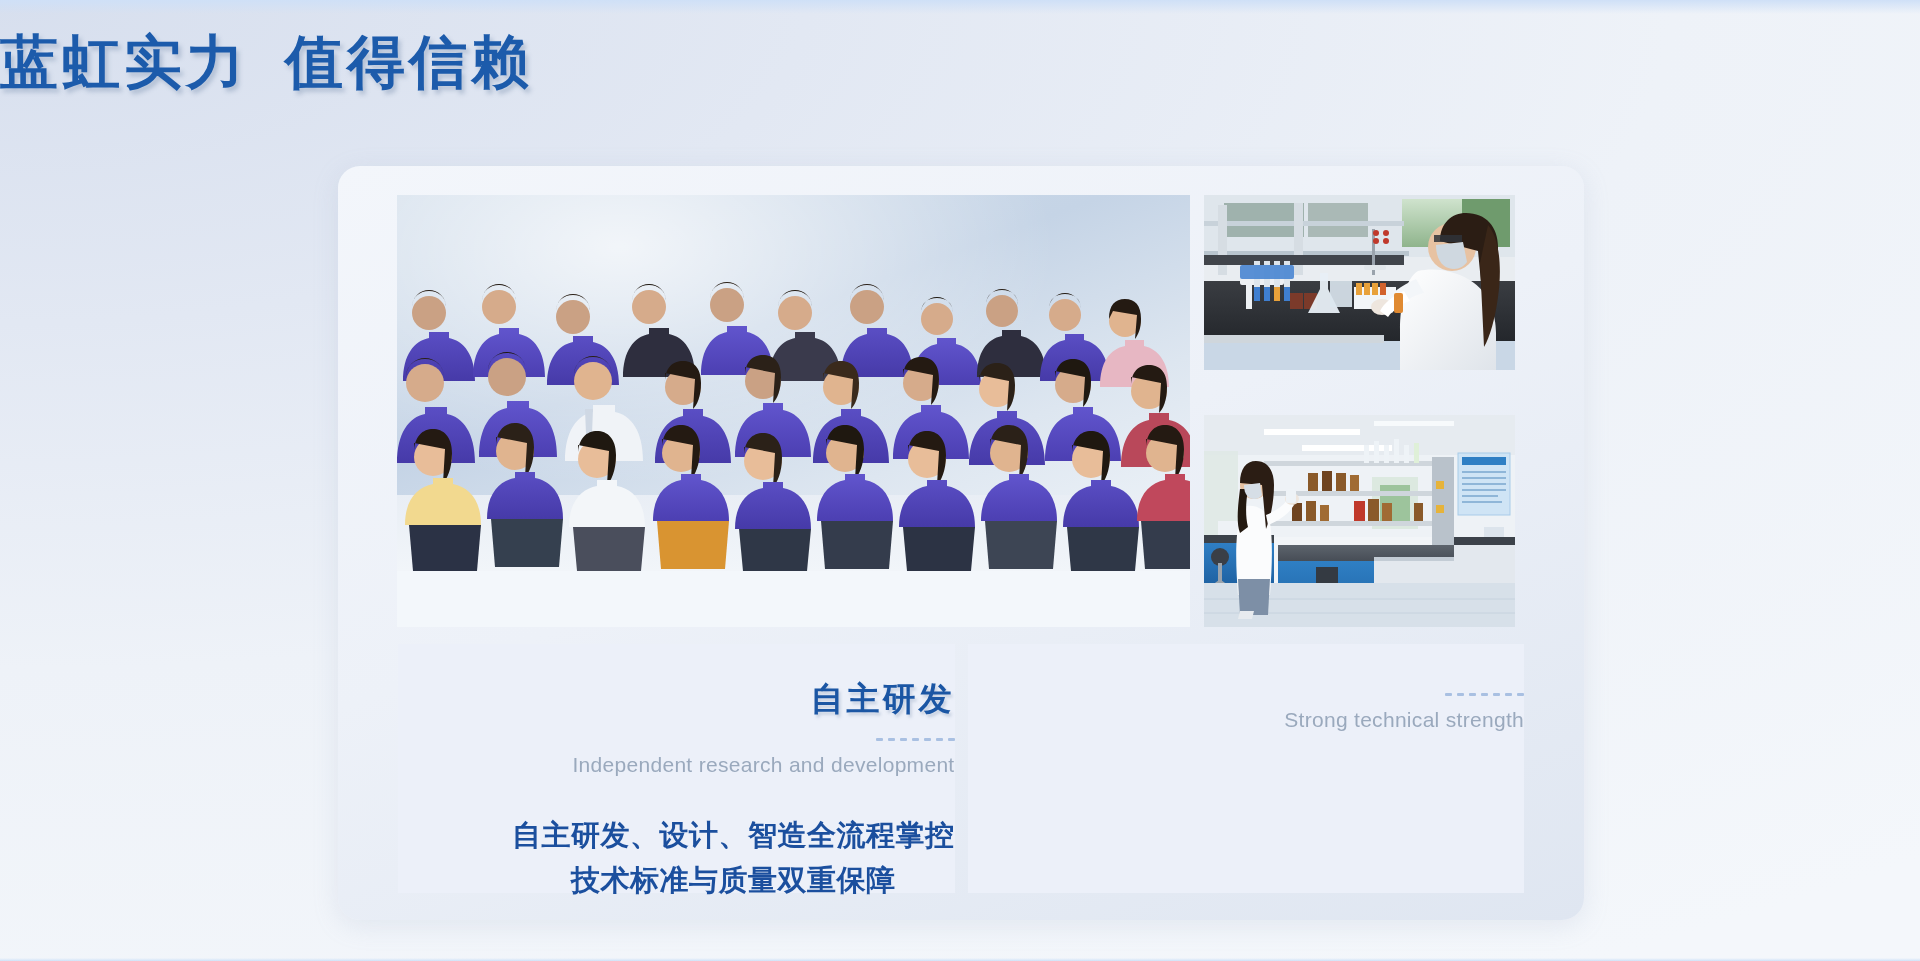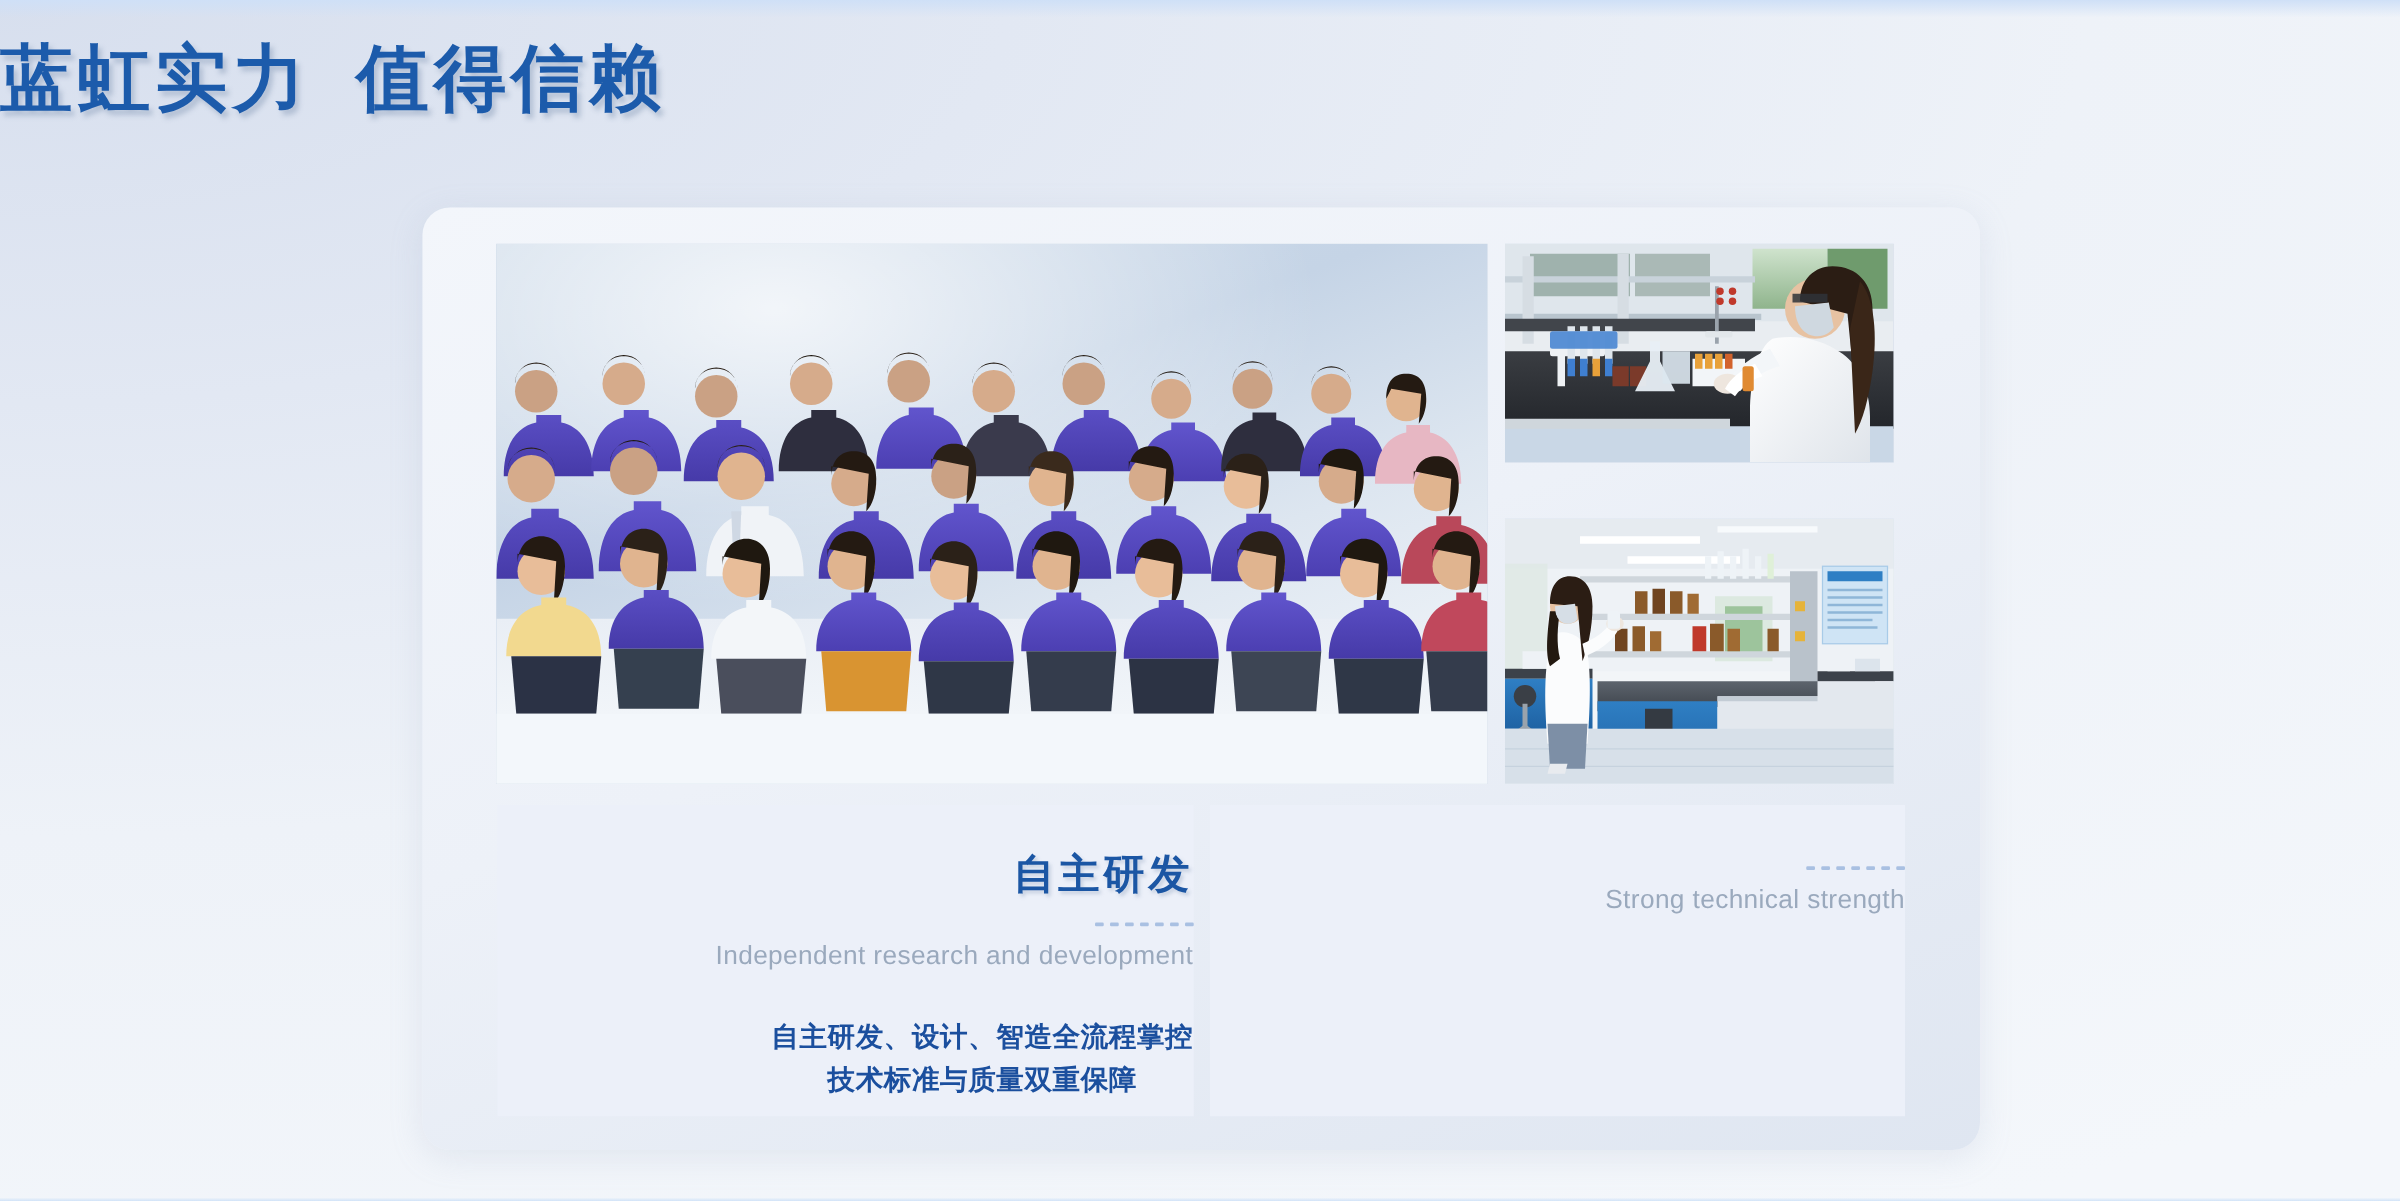--- a/index.html
+++ b/index.html
@@ -61,21 +61,21 @@
     margin:0;
   }
   .divider{display:flex;gap:5px;margin:16px 0 12px;}
   .divider i{display:block;width:7px;height:3px;background:#a9c0e2;border-radius:1px;}
   .card-en{
     font-family:Liberation Sans, sans-serif;font-size:21px;color:#9aa9bd;
     letter-spacing:.3px;margin:0;
   }
   .card-desc{
     margin:36px 0 16px;font-family:"Liberation Serif",serif;font-weight:700;
-    font-size:22px;color:#1b4f9e;line-height:1.55;text-align:center;letter-spacing:.5px;
+    font-size:29px;color:#1b4f9e;line-height:1.55;text-align:center;letter-spacing:.5px;
   }
   .card-right .card-desc{margin-top:47px;}
 </style>
 </head>
 <body>
 
 <div class="stage">
 
   <div class="header">
     <h1 class="title">蓝虹实力  值得信赖</h1>

